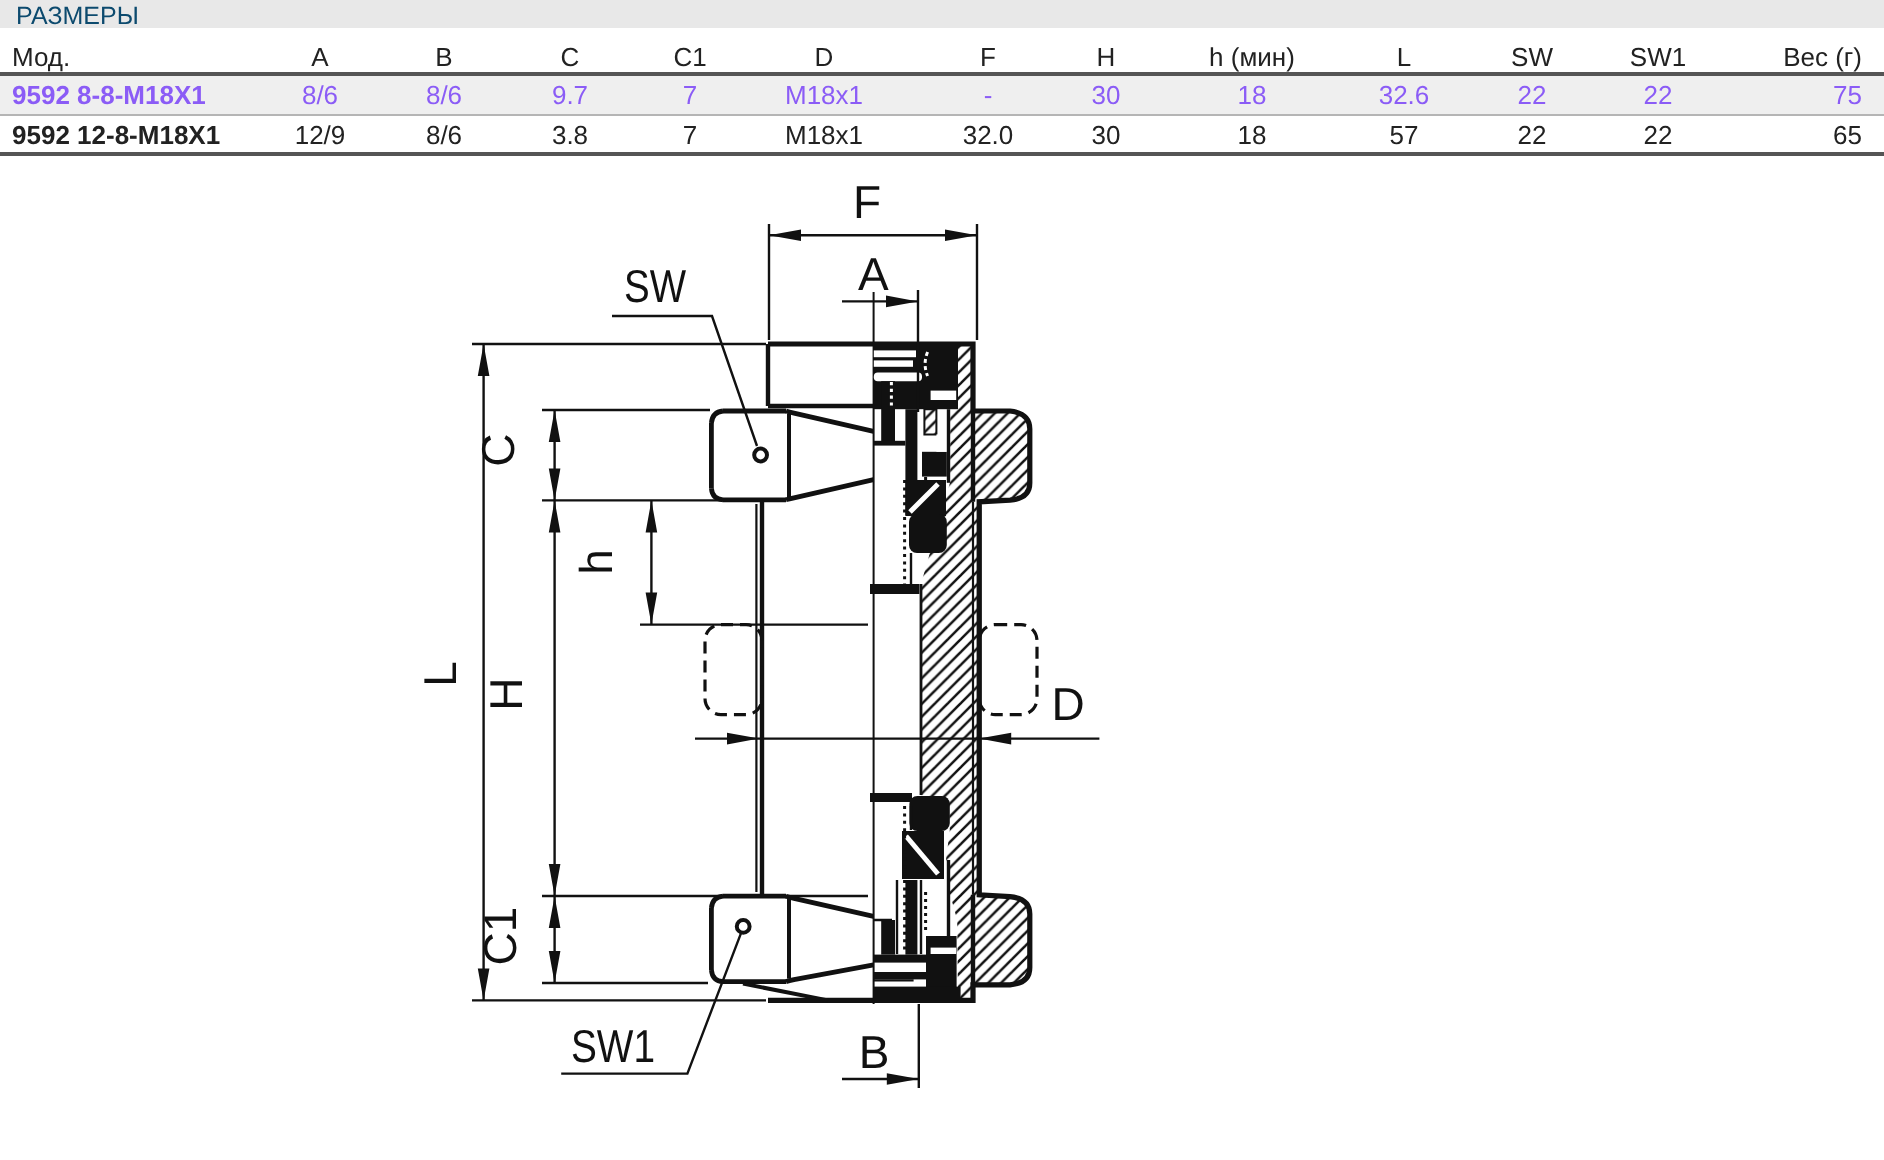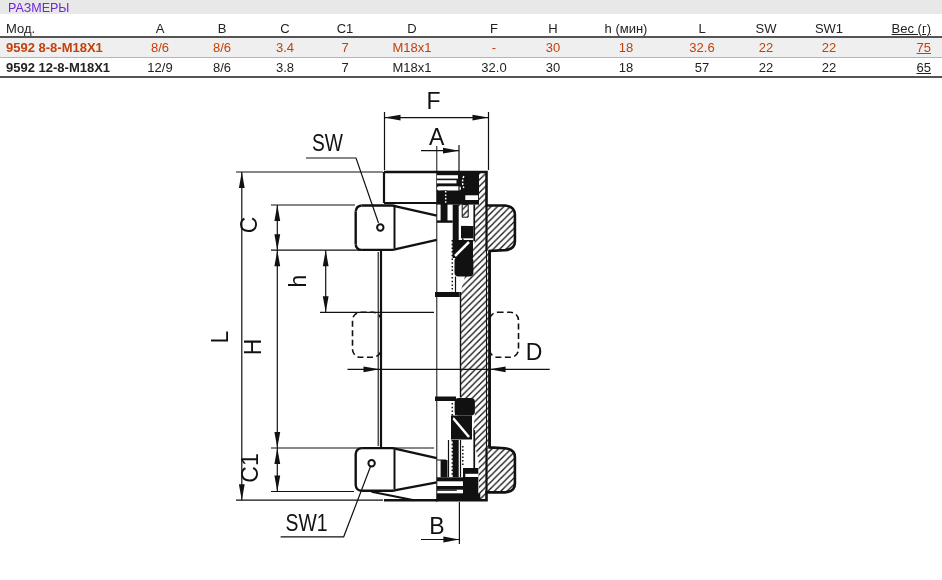--- a/index.html
+++ b/index.html
@@ -1,24 +1,24 @@
 <!DOCTYPE html>
 <html><head>
 <meta charset="utf-8">
 <style>
   html,body{margin:0;padding:0;background:#fff;}
   body{width:942px;height:580px;position:relative;font-family:"Liberation Sans",sans-serif;overflow:hidden;}
   .tbar{position:absolute;left:0;top:0;width:942px;height:14px;background:#e8e8e8;}
-  .tbar span{position:absolute;left:8px;top:1px;font-size:12.5px;color:#6d28d9;}
+  .tbar span{position:absolute;left:8px;top:1px;font-size:12.5px;color:#0c4a6e;}
   .hrow{position:absolute;left:0;top:19px;width:942px;height:18px;font-size:13px;color:#222;}
-  .r1{position:absolute;left:0;top:37.5px;width:942px;height:22px;background:#efefef;font-size:13px;color:#c2410c;}
+  .r1{position:absolute;left:0;top:37.5px;width:942px;height:22px;background:#efefef;font-size:13px;color:#8b5cf6;}
   .r2{position:absolute;left:0;top:57.5px;width:942px;height:19px;background:#fff;font-size:13px;color:#222;}
   .c{position:absolute;transform:translateX(-50%);top:2px;white-space:nowrap;}
   .lft{position:absolute;left:6px;top:2px;white-space:nowrap;}
-  .rgt{position:absolute;right:11px;top:2px;white-space:nowrap;text-decoration:underline;}
+  .rgt{position:absolute;right:11px;top:2px;white-space:nowrap;}
   .bold{font-weight:bold;}
   .bline{position:absolute;left:0;width:942px;background:#555;height:1.5px;}
   .tline{position:absolute;left:0;width:942px;background:#b5b5b5;height:1px;}
   svg{position:absolute;left:0;top:0;}
 </style>
 </head>
 <body>
 
 <div class="tbar">
     <span>РАЗМЕРЫ</span>
@@ -38,21 +38,21 @@
   <span class="c" style="left:766px">SW</span>
   <span class="c" style="left:829px">SW1</span>
   <span class="rgt">Вес (г)</span>
 </div>
 <div class="bline" style="top:36px"></div>
 
 <div class="r1">
   <span class="lft bold">9592 8-8-M18X1</span>
   <span class="c" style="left:160px">8/6</span>
   <span class="c" style="left:222px">8/6</span>
-  <span class="c" style="left:285px">3.4</span>
+  <span class="c" style="left:285px">9.7</span>
   <span class="c" style="left:345px">7</span>
   <span class="c" style="left:412px">M18x1</span>
   <span class="c" style="left:494px">-</span>
   <span class="c" style="left:553px">30</span>
   <span class="c" style="left:626px">18</span>
   <span class="c" style="left:702px">32.6</span>
   <span class="c" style="left:766px">22</span>
   <span class="c" style="left:829px">22</span>
   <span class="rgt">75</span>
 </div>

